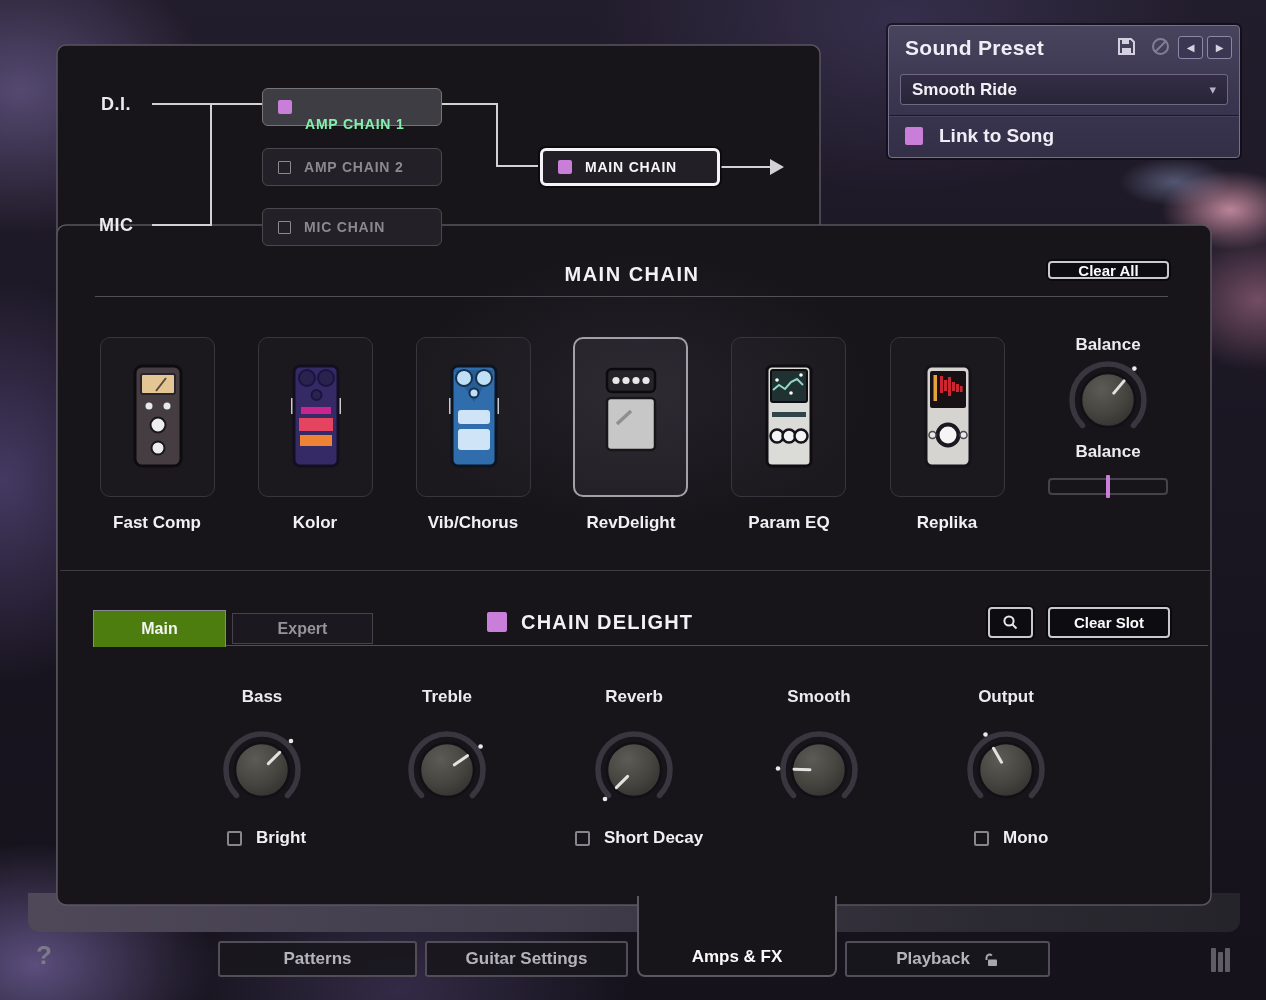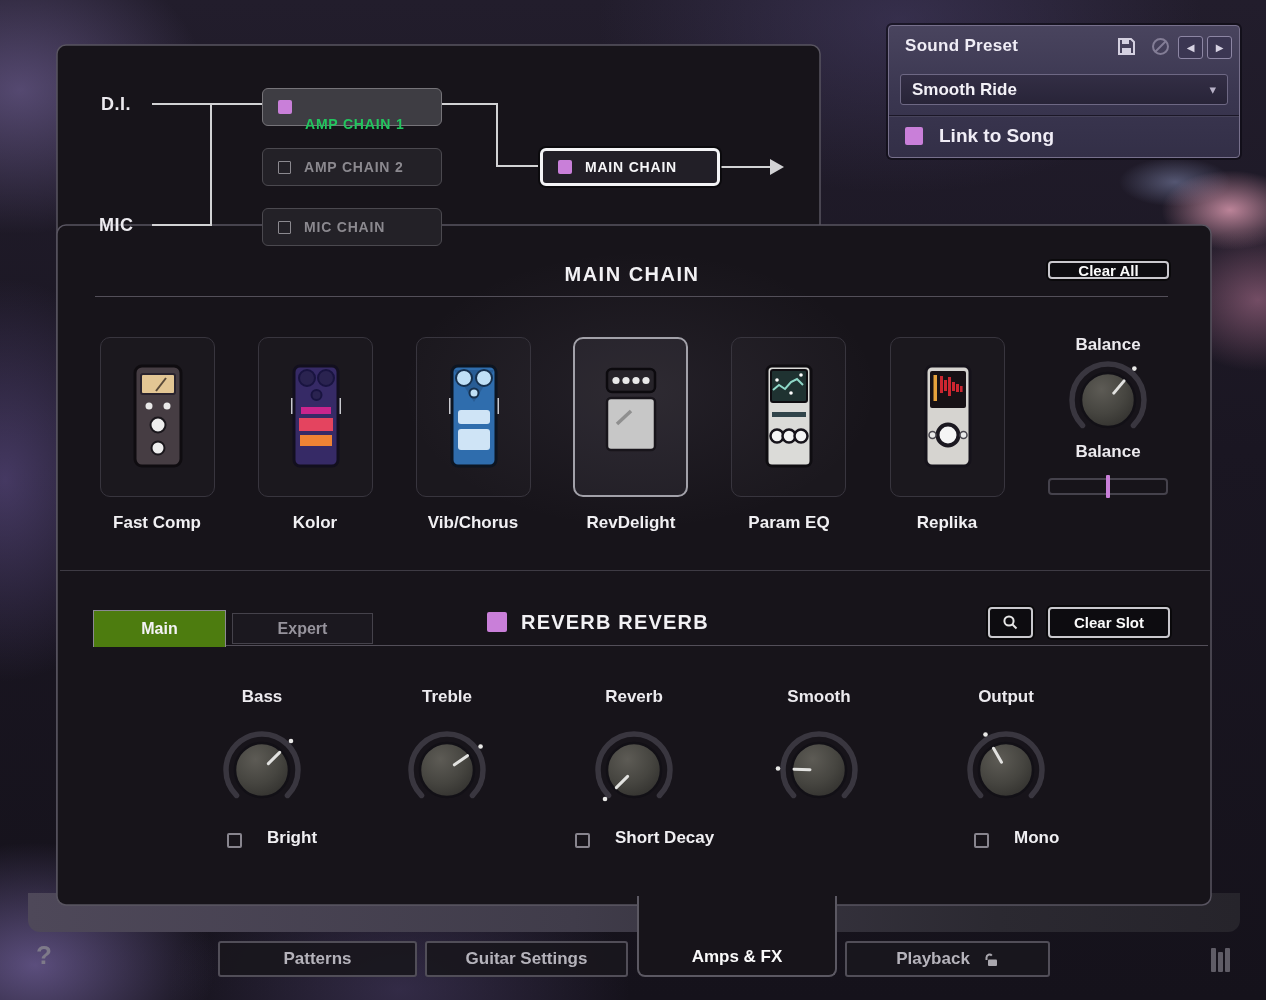--- a/index.html
+++ b/index.html
@@ -28,33 +28,33 @@
   #panel-svg{left:0;top:0;z-index:2;pointer-events:none;}
   .panel-glow{left:400px;top:250px;width:480px;height:280px;border-radius:50%;
     background:radial-gradient(ellipse, rgba(150,140,165,.10), transparent 70%);z-index:2;pointer-events:none;} .z4{z-index:4;}
 
   
   .io-label{font-size:18px;font-weight:700;color:#eceaef;letter-spacing:.5px;}
   .chain-btn{width:180px;height:38px;border-radius:6px;display:flex;align-items:center;
     padding-left:15px;box-sizing:border-box;gap:13px;cursor:pointer;}
   .chain-btn .lbl{font-size:14px;font-weight:700;letter-spacing:.8px;}
   .chain-on{background:#3e3d43;border:1px solid #767479;}
-  .chain-on .lbl{color:#22c55e;margin-top:33px;}
+  .chain-on .lbl{color:#86efac;margin-top:33px;}
   .chain-off{background:#232127;border:1px solid #4b494f;}
   .chain-off .lbl{color:#8b898f;}
   .sq-on{width:14px;height:14px;border-radius:2px;background:#c97fd9;}
   .sq-off{width:11px;height:11px;border-radius:1px;border:1.5px solid #8b898f;background:transparent;}
   .chain-main{background:#221f27;border:3px solid #f4f4f6;box-shadow:0 0 0 2px rgba(0,0,0,.5);}
   .chain-main .lbl{color:#f6f6f8;}
 
   
   .preset-panel{left:888px;top:25px;width:352px;height:133px;box-sizing:border-box;
     background:linear-gradient(180deg,#49445e,#3a3650 55%,#332f47);
     border:1.5px solid #77708c;border-radius:4px;box-shadow:0 0 0 2px rgba(10,8,16,.6);}
-  .preset-title{left:16px;top:10px;font-size:17px;font-weight:700;color:#f0edf6;letter-spacing:.3px;}
+  .preset-title{left:16px;top:10px;font-size:21px;font-weight:700;color:#f0edf6;letter-spacing:.3px;}
   .icon-btn{width:25px;height:23px;box-sizing:border-box;border:1.5px solid #8d86a4;border-radius:3px;
     background:#3b3652;display:flex;align-items:center;justify-content:center;
     color:#d6d2e2;font-size:10px;cursor:pointer;}
   .preset-dropdown{left:11px;top:48px;width:328px;height:31px;box-sizing:border-box;
     background:linear-gradient(180deg,#332e45,#282438);border:1px solid #6e6884;border-radius:3px;
     display:flex;align-items:center;justify-content:space-between;padding:0 11px;cursor:pointer;}
   .preset-dropdown .val{font-size:17px;font-weight:700;color:#f3f1f7;}
   .preset-dropdown .chev{font-size:13px;color:#b7b1c7;}
   .preset-divider{left:0;top:89px;width:100%;height:1px;background:rgba(20,16,30,.8);
     box-shadow:0 1px 0 rgba(255,255,255,.08);}
@@ -88,21 +88,21 @@
     font-size:16px;font-weight:700;cursor:pointer;}
   .tab-main{left:93px;top:610px;width:133px;height:37px;background:#4d7c0f;
     border:1px solid #8b8893;border-bottom:none;color:#f4f3f6;z-index:5;}
   .tab-expert{left:232px;top:613px;width:141px;height:31px;background:#1b181f;
     border:1px solid #45424b;color:#96939c;}
   .pink-sq{width:20px;height:20px;border-radius:2px;background:#c97fd9;}
   .editor-title{font-size:20px;font-weight:700;letter-spacing:1.2px;color:#f2f1f4;}
 
   .cb{width:15px;height:15px;box-sizing:border-box;border:2px solid #88858e;border-radius:2px;cursor:pointer;}
   .cb-label{font-size:17px;font-weight:700;color:#f0eff2;}
-  .cb-row{display:flex;align-items:flex-end;gap:25px;padding-left:16px;}
+  .cb-row{display:flex;align-items:center;gap:14px;padding-left:16px;}
 
   
   .bottom-tab{box-sizing:border-box;height:36px;background:rgba(25,23,29,.92);
     border:2px solid #514e58;border-radius:3px;display:flex;align-items:center;justify-content:center;
     gap:12px;color:#b5b3bb;font-size:17px;font-weight:700;cursor:pointer;}
   .ampsfx-tab{left:637px;top:896px;width:200px;height:81px;box-sizing:border-box;background:#17141a;
     border:2px solid #5b5862;border-top:none;border-radius:0 0 8px 8px;z-index:3;
     display:flex;align-items:flex-end;justify-content:center;padding-bottom:8px;
     color:#fafafa;font-size:17px;font-weight:700;cursor:pointer;}
   .help{font-size:26px;font-weight:700;color:#7e7a89;cursor:pointer;}
@@ -302,21 +302,21 @@
 
 <div class="abs z4 hr" style="left:93px;top:645px;width:1115px;"></div>
 <div class="abs tab tab-main">
   <span>Main</span>
 </div>
 <div class="abs z4 tab tab-expert">
   <span>Expert</span>
 </div>
 
 <div class="abs z4 pink-sq" style="left:487px;top:612px;"></div>
-<div class="abs z4 editor-title" style="left:521px;top:611px;">REVERB REVERB</div>
+<div class="abs z4 editor-title" style="left:521px;top:611px;">CHAIN DELIGHT</div>
 
 <div class="abs z4 btn-outline" style="left:988px;top:607px;width:45px;height:31px;">
   <svg width="17" height="17" viewBox="0 0 17 17">
     <circle cx="7" cy="7" r="4.6" fill="none" stroke="#e6e6e6" stroke-width="2"></circle>
     <line x1="10.5" y1="10.5" x2="14.5" y2="14.5" stroke="#e6e6e6" stroke-width="2"></line>
   </svg>
 </div>
 <div class="abs z4 btn-outline" style="left:1048px;top:607px;width:122px;height:31px;">
   <span>Clear Slot</span>
 </div>

